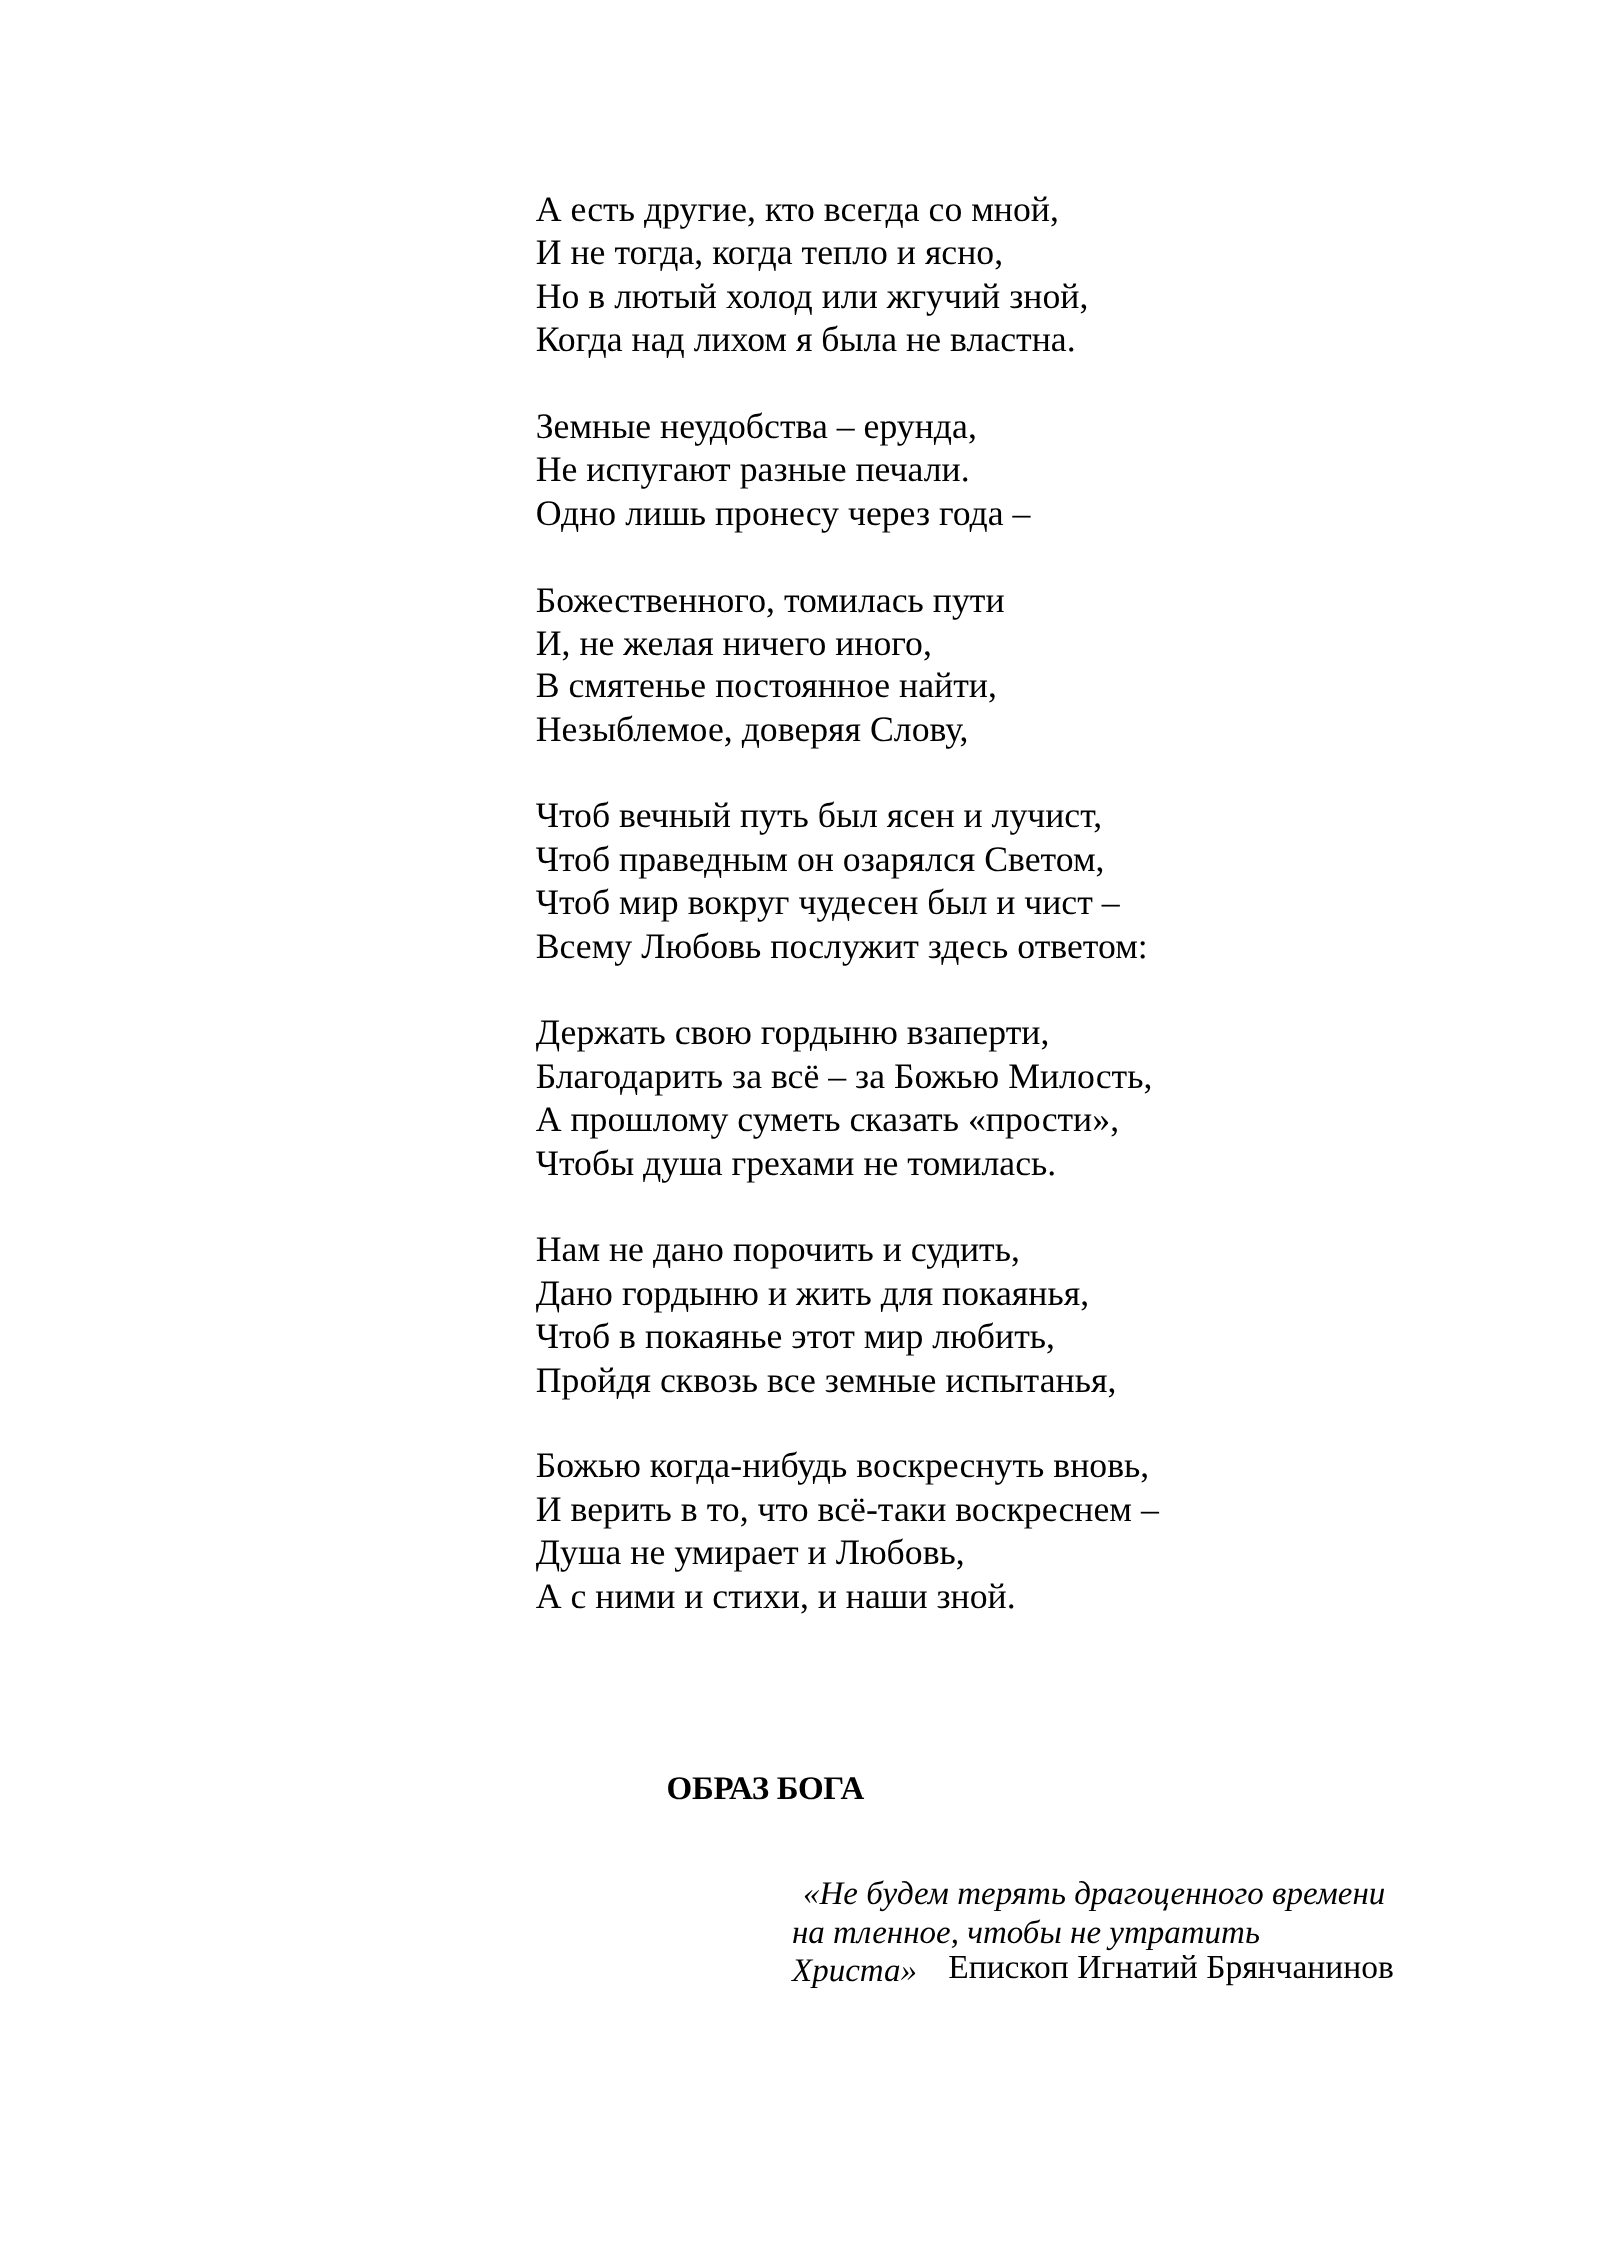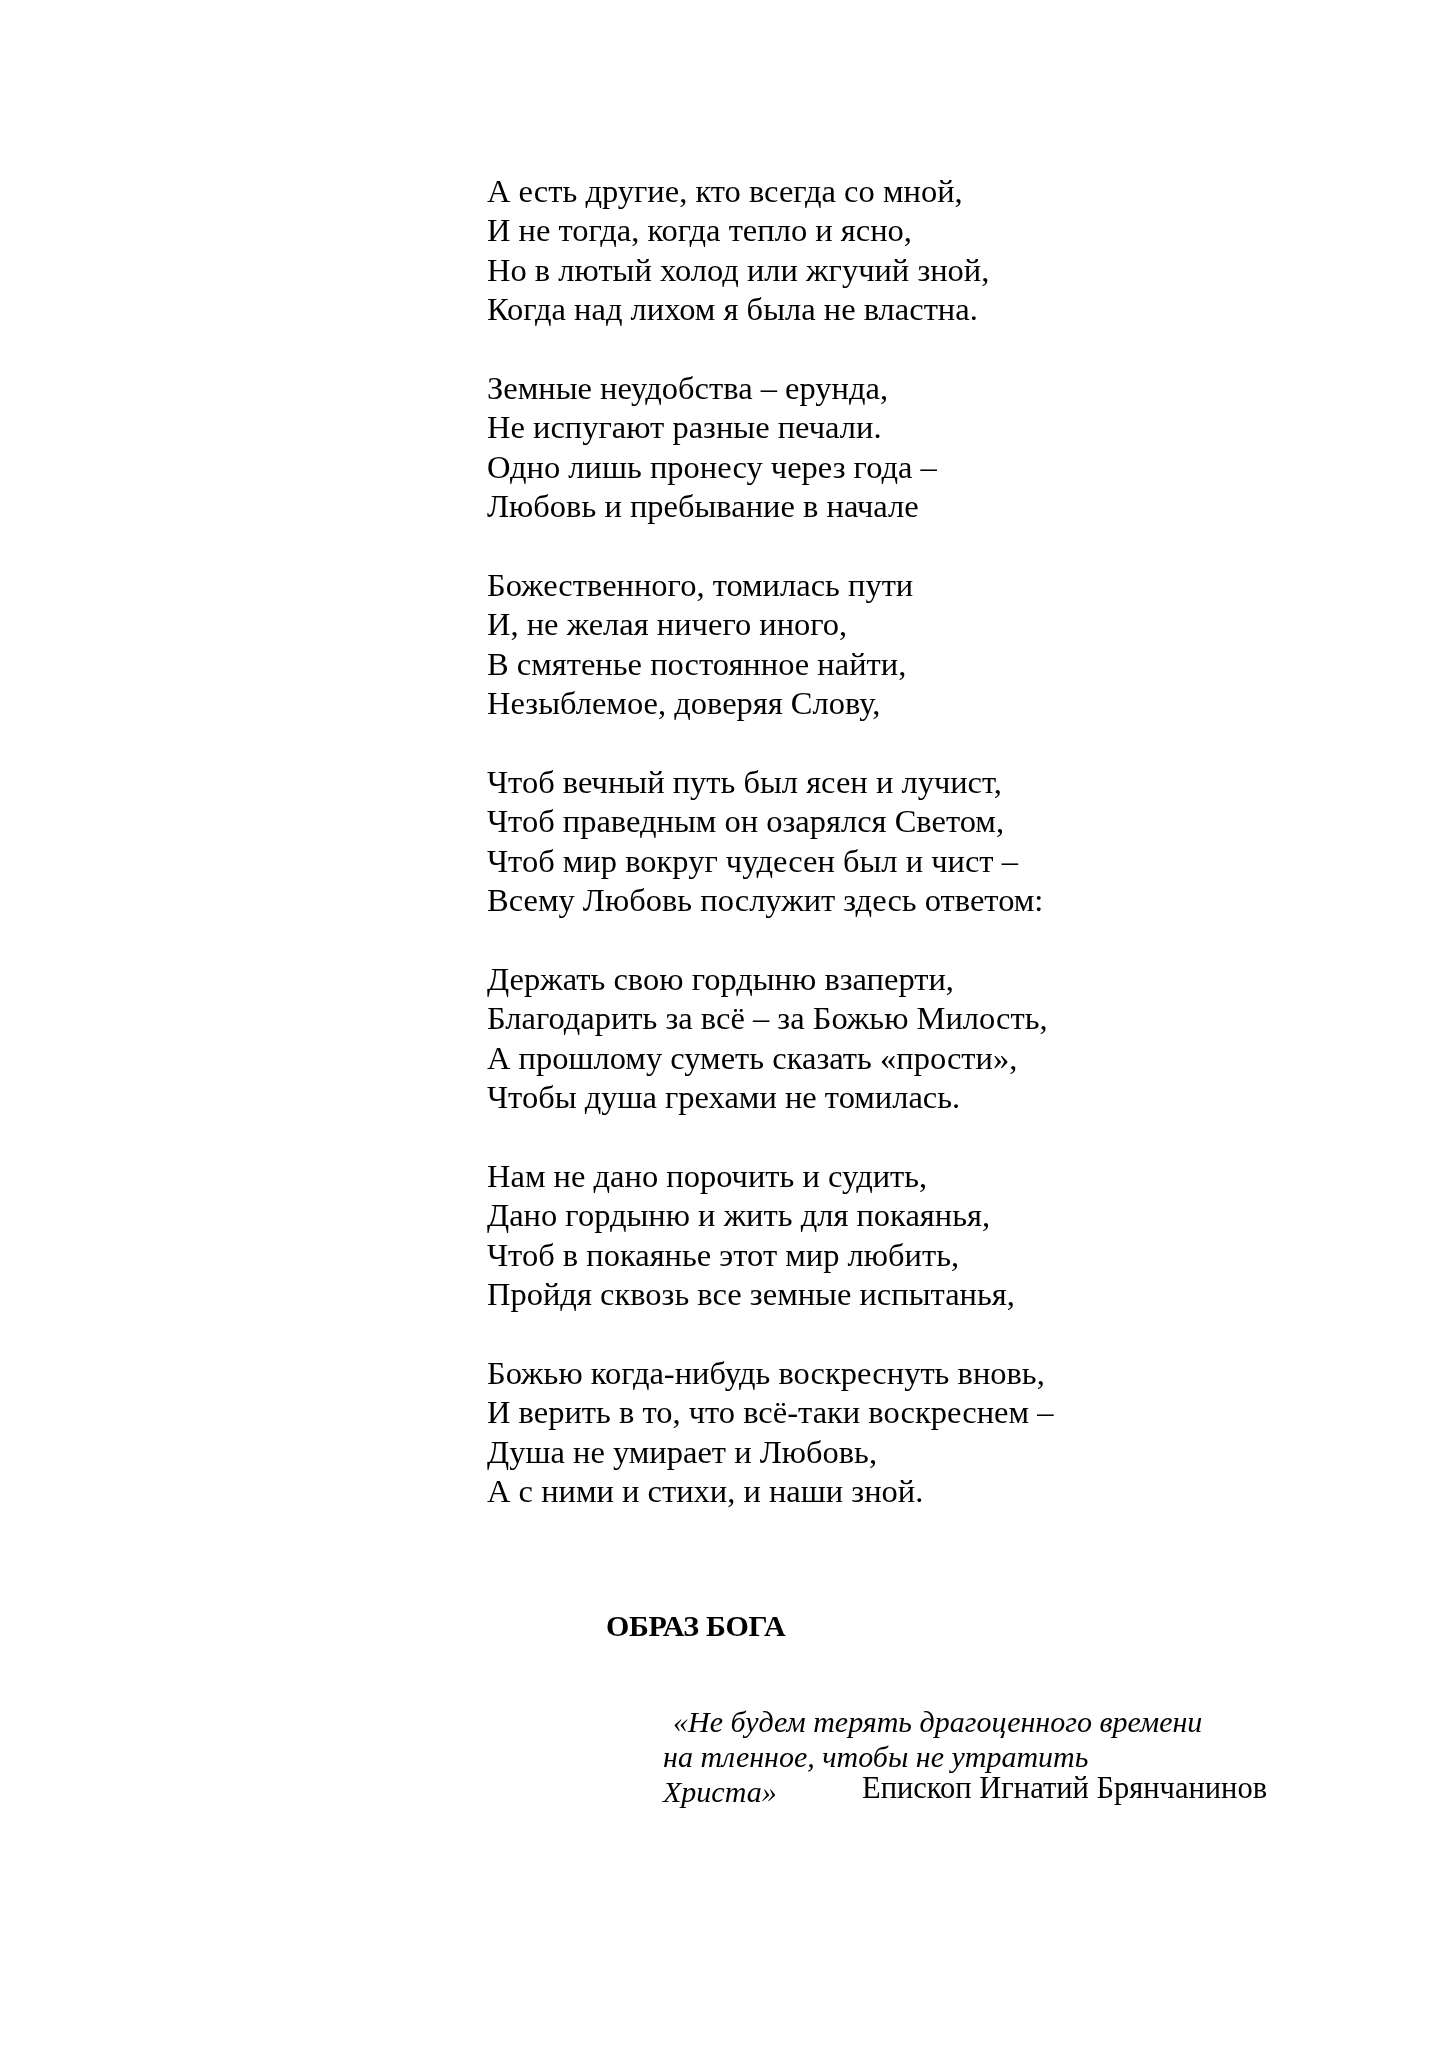--- a/index.html
+++ b/index.html
@@ -45,21 +45,21 @@
       left: 606px;
       top: 1608px;
       font-size: 30px;
       font-weight: bold;
       line-height: 36px;
       letter-spacing: -0.3px;
       white-space: nowrap;
     }
     .epigraph {
       position: absolute;
-      left: 663px;
+      left: 720px;
       top: 1704px;
       font-size: 30px;
       line-height: 35px;
       font-style: italic;
       white-space: nowrap;
     }
     .epigraph .qline {
       display: block;
       height: 35px;
     }
@@ -85,21 +85,20 @@
     <div class="stanza">
       <span class="line">А есть другие, кто всегда со мной,</span>
       <span class="line">И не тогда, когда тепло и ясно,</span>
       <span class="line">Но в лютый холод или жгучий зной,</span>
       <span class="line">Когда над лихом я была не властна.</span>
     </div>
     <div class="stanza">
       <span class="line">Земные неудобства – ерунда,</span>
       <span class="line">Не испугают разные печали.</span>
       <span class="line">Одно лишь пронесу через года –</span>
-      <span class="line">Любовь и пребывание в начале</span>
     </div>
     <div class="stanza">
       <span class="line">Божественного, томилась пути</span>
       <span class="line">И, не желая ничего иного,</span>
       <span class="line">В смятенье постоянное найти,</span>
       <span class="line">Незыблемое, доверяя Слову,</span>
     </div>
     <div class="stanza">
       <span class="line">Чтоб вечный путь был ясен и лучист,</span>
       <span class="line">Чтоб праведным он озарялся Светом,</span>

